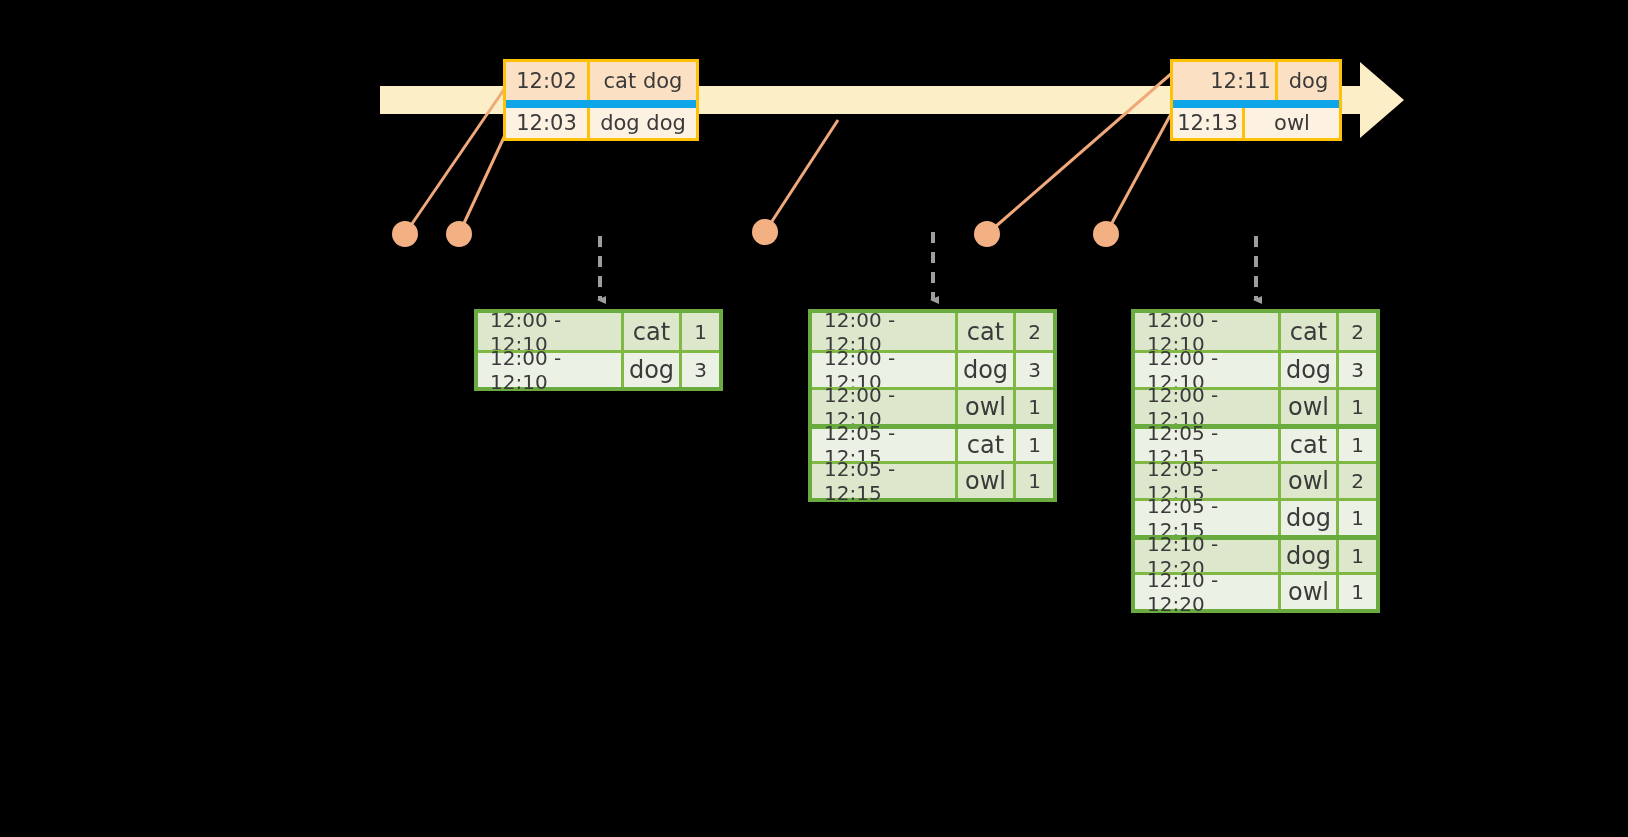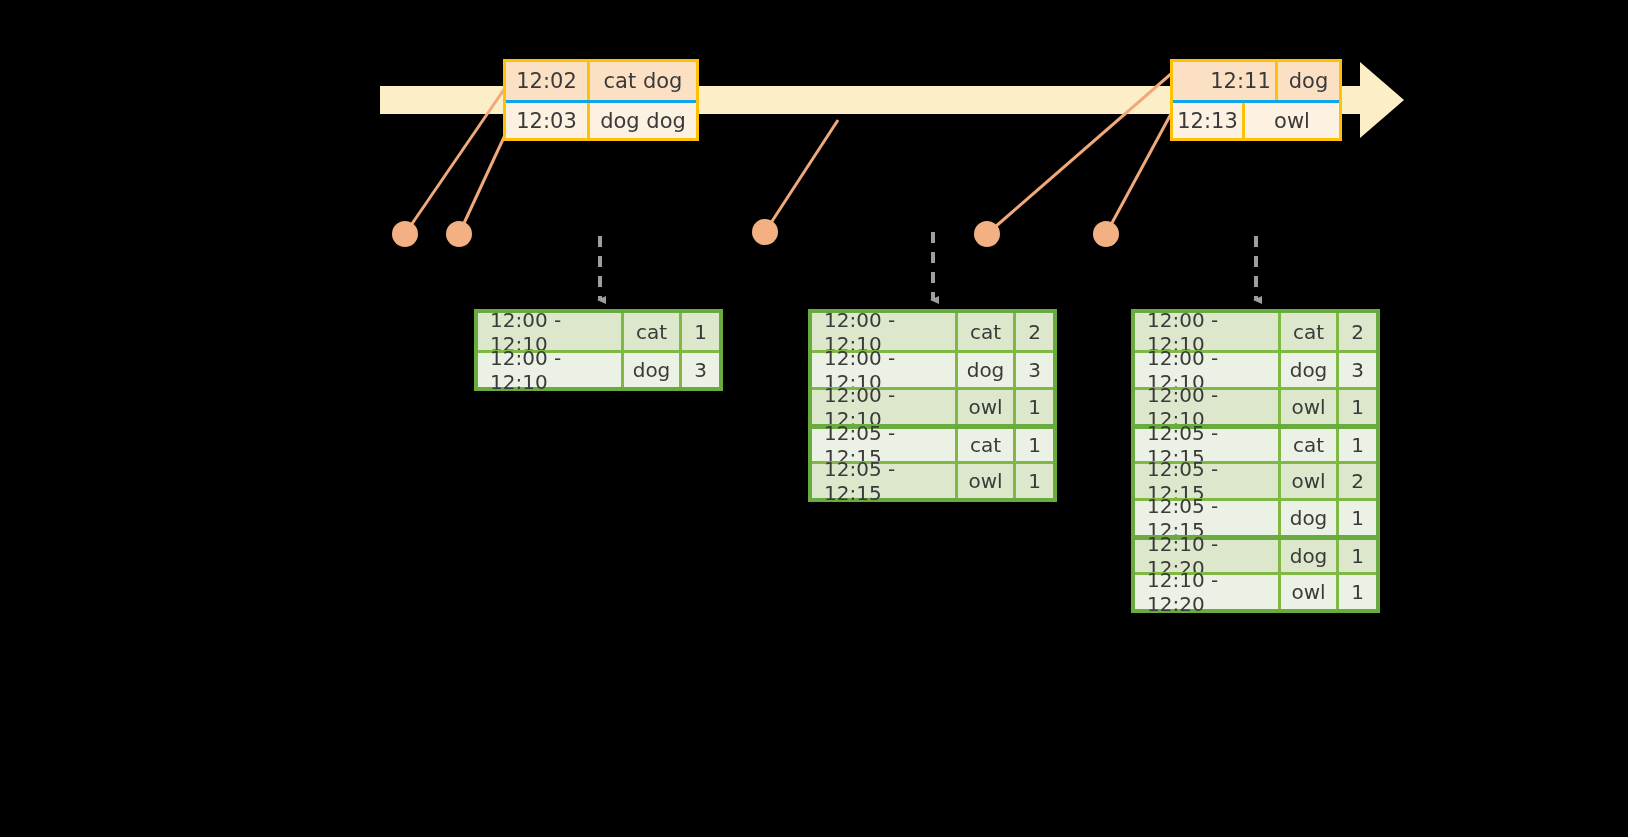--- a/index.html
+++ b/index.html
@@ -16,21 +16,21 @@
     position:absolute;
     border:3px solid #FFC107;
     box-sizing:border-box;
     display:flex;flex-direction:column;
     background:#FDEBD2;
   }
   .event-row{
     display:flex;align-items:stretch;
     box-sizing:border-box;
   }
-  .event-row + .event-row{border-top:3px solid #0ea5e9;}
+  .event-row + .event-row{border-top:8px solid #0ea5e9;}
   .event-row.shade-a{background:#FBE0C4;}
   .event-row.shade-b{background:#FDF1E2;}
   .ev-time{
     display:flex;align-items:center;justify-content:center;
     border-right:3px solid #FFC107;
     box-sizing:border-box;
     font-size:21px;color:#3a3a3a;
     padding:0 10px;
   }
   .ev-words{
@@ -57,21 +57,21 @@
     display:flex;align-items:center;justify-content:center;
     border-right:3px solid #7FB944;
     box-sizing:border-box;
     font-size:20px;color:#3a3a3a;
     padding:0 12px;
   }
   .rc-key{
     display:flex;align-items:center;justify-content:center;
     border-right:3px solid #7FB944;
     box-sizing:border-box;
-    font-size:20px;color:#3a3a3a;
+    font-size:24px;color:#3a3a3a;
     padding:0 10px;
   }
   .rc-count{
     display:flex;align-items:center;justify-content:center;
     box-sizing:border-box;
     font-size:20px;color:#3a3a3a;
     padding:0 10px;flex:1;
   }
 </style>
 </head>

